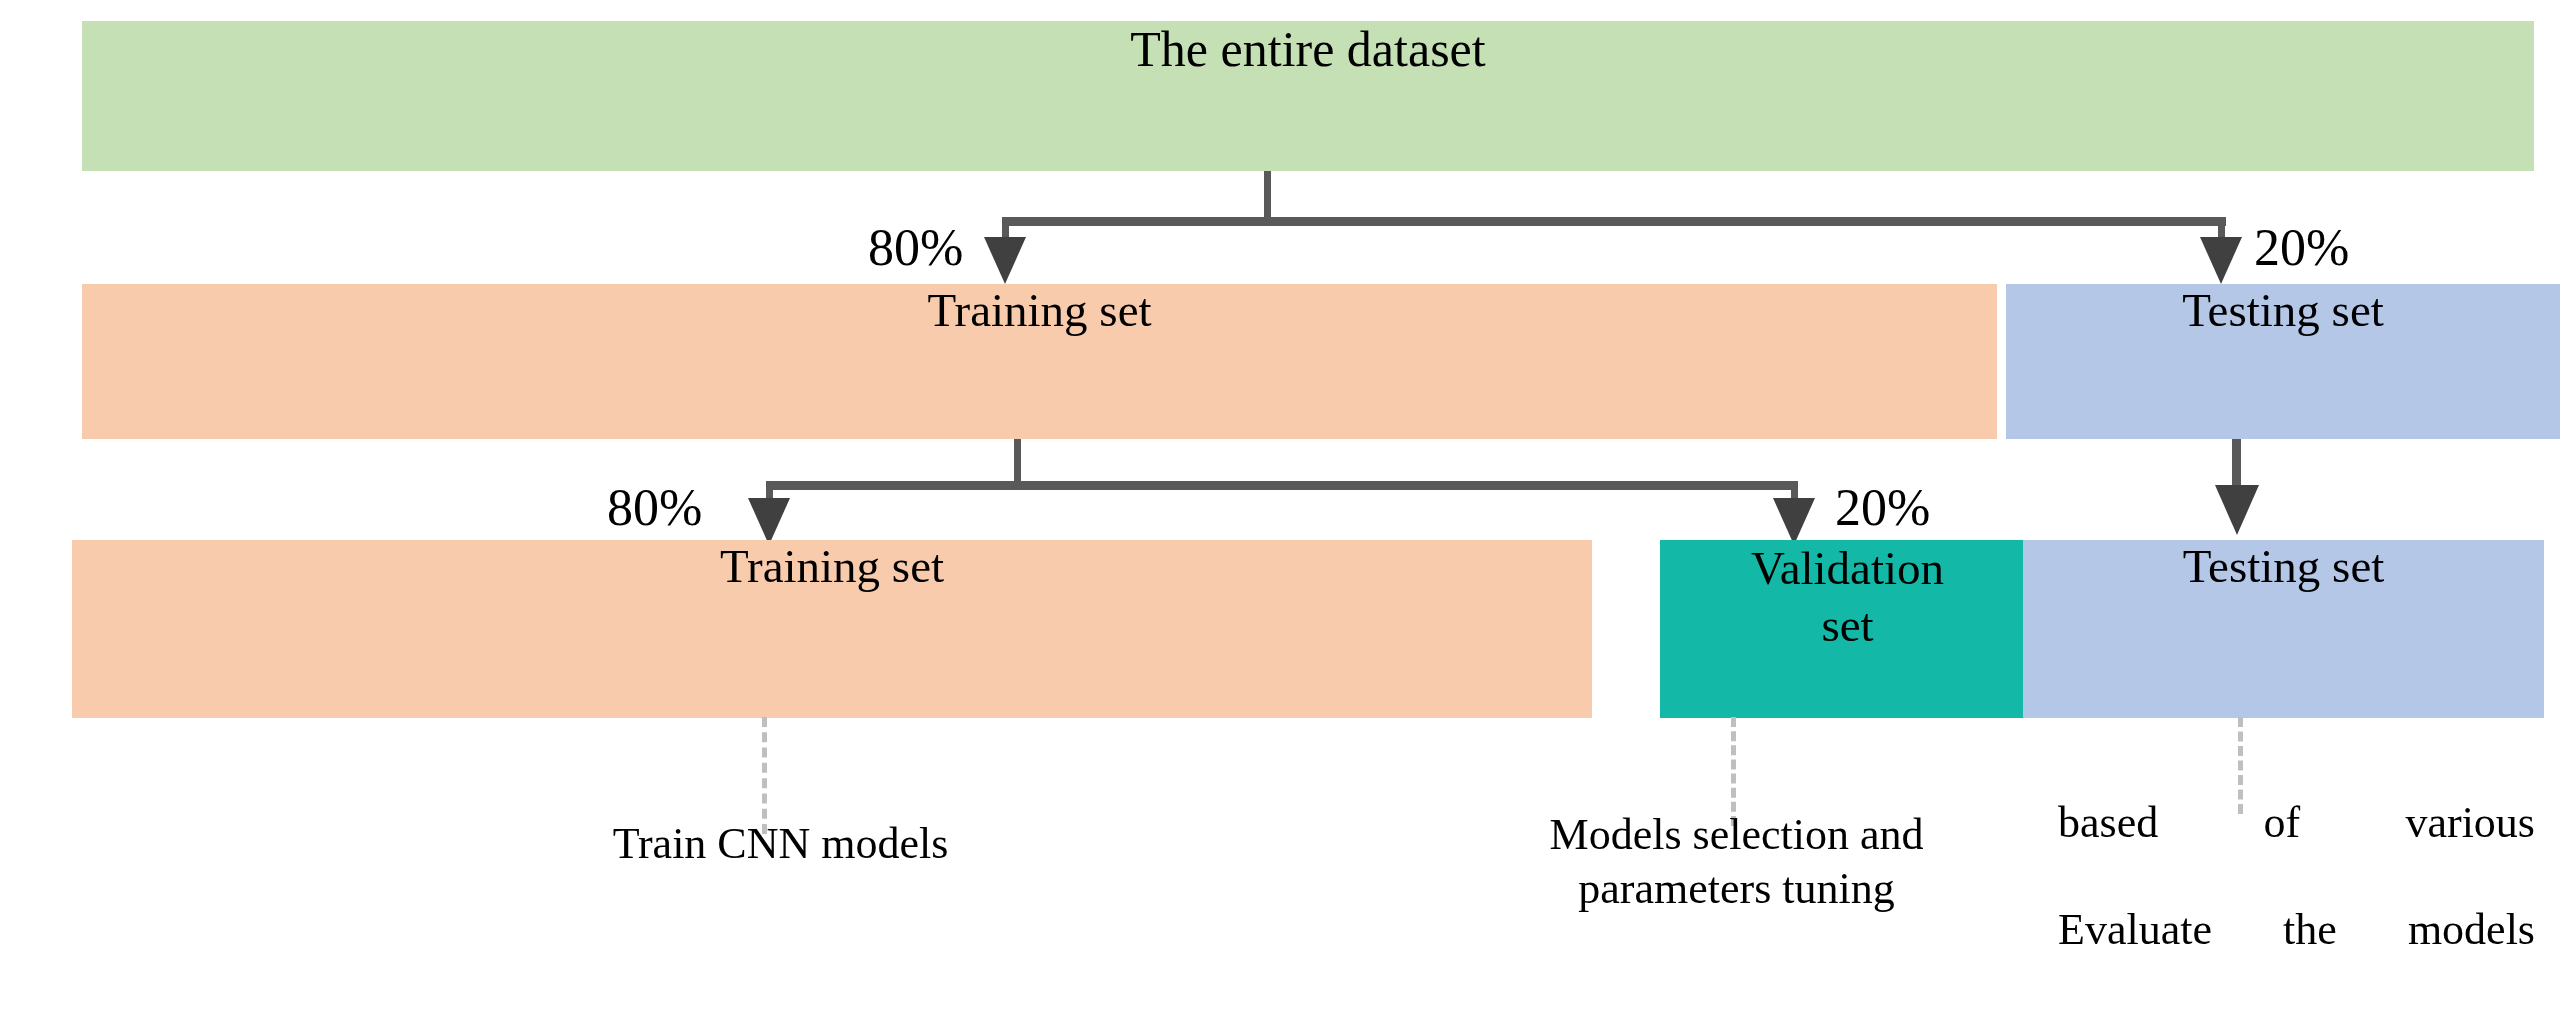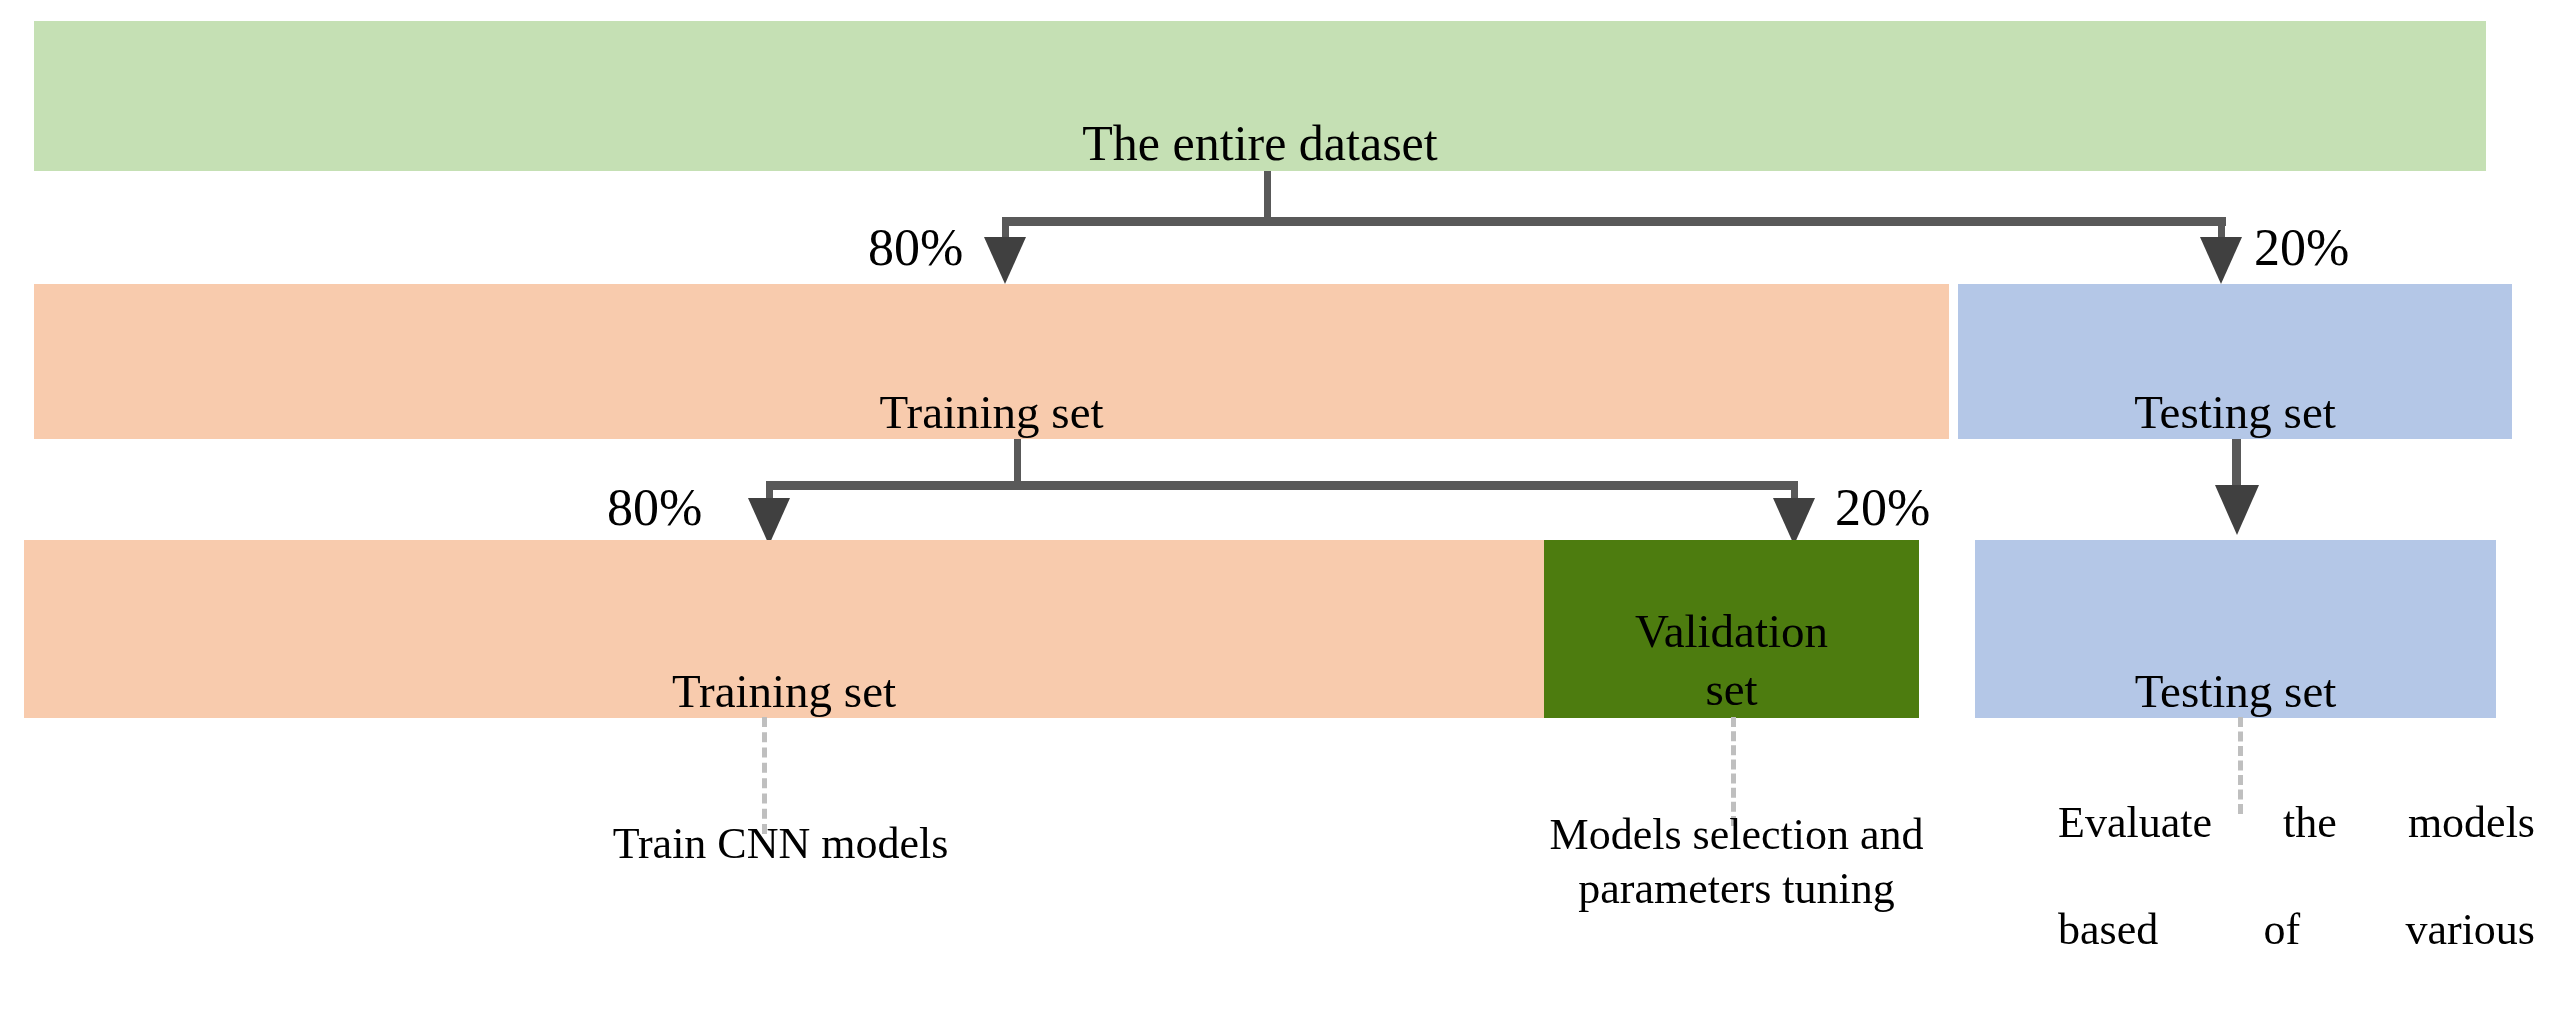--- a/index.html
+++ b/index.html
@@ -14,25 +14,26 @@
   #canvas {
     position: relative;
     width: 2576px;
     height: 1023px;
     background: #ffffff;
     overflow: hidden;
   }
   .box {
     position: absolute;
     display: flex;
-    align-items: flex-end;
+    align-items: flex-start;
     justify-content: center;
     text-align: center;
     box-sizing: border-box;
     line-height: 1.12;
+    margin-left: 48px;
   }
   .box-label {
     display: block;
     padding: 0 8px;
   }
   .u { text-decoration-thickness: 4px; text-underline-offset: 4px; }
 
   
   #box-dataset {
     left: 34px; top: 21px; width: 2452px; height: 150px;
@@ -50,22 +51,22 @@
     background: #B4C7E7;
     font-size: 47px;
   }
   
   #box-train-3 {
     left: 24px; top: 540px; width: 1520px; height: 178px;
     background: #F8CBAD;
     font-size: 47px;
   }
   #box-valid-3 {
-    left: 1544px; top: 540px; width: 375px; height: 178px;
-    background: #4d7c0f;
+    left: 1612px; top: 540px; width: 375px; height: 178px;
+    background: #14b8a6;
     font-size: 47px;
     line-height: 1.22;
   }
   #box-test-3 {
     left: 1975px; top: 540px; width: 521px; height: 178px;
     background: #B4C7E7;
     font-size: 47px;
   }
 
   
@@ -169,19 +170,19 @@
   <div class="caption" id="caption-valid">
     <span class="line u">Models selection and</span>
     <span class="line u">parameters tuning</span>
   </div>
 
   <div class="caption" id="caption-train">
     <span class="line u">Train CNN models</span>
   </div>
 
   <div class="caption" id="caption-test">
+    <span class="line u">based of various</span>
     <span class="line u">Evaluate the models</span>
-    <span class="line u">based of various</span>
     <span class="line u" style="text-align:left;">metrics</span>
   </div>
 
 </div>
 
 
 </body></html>

